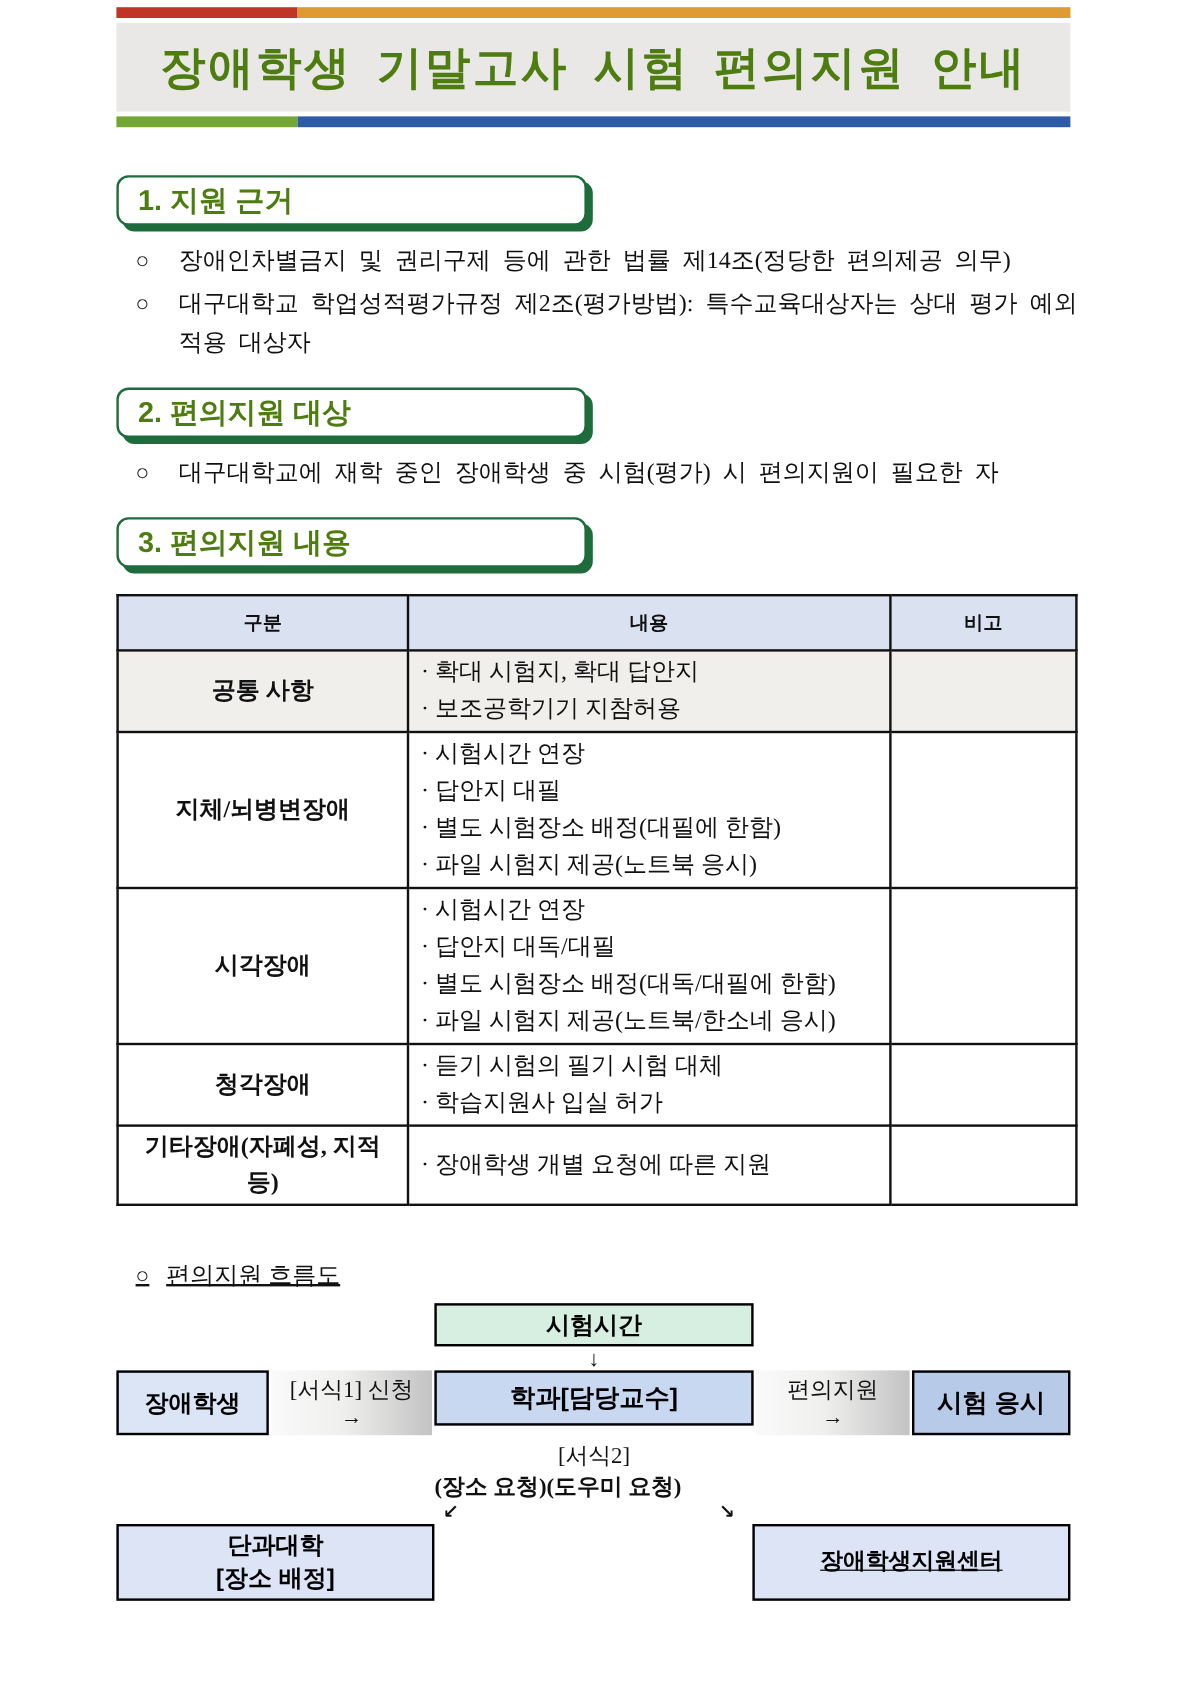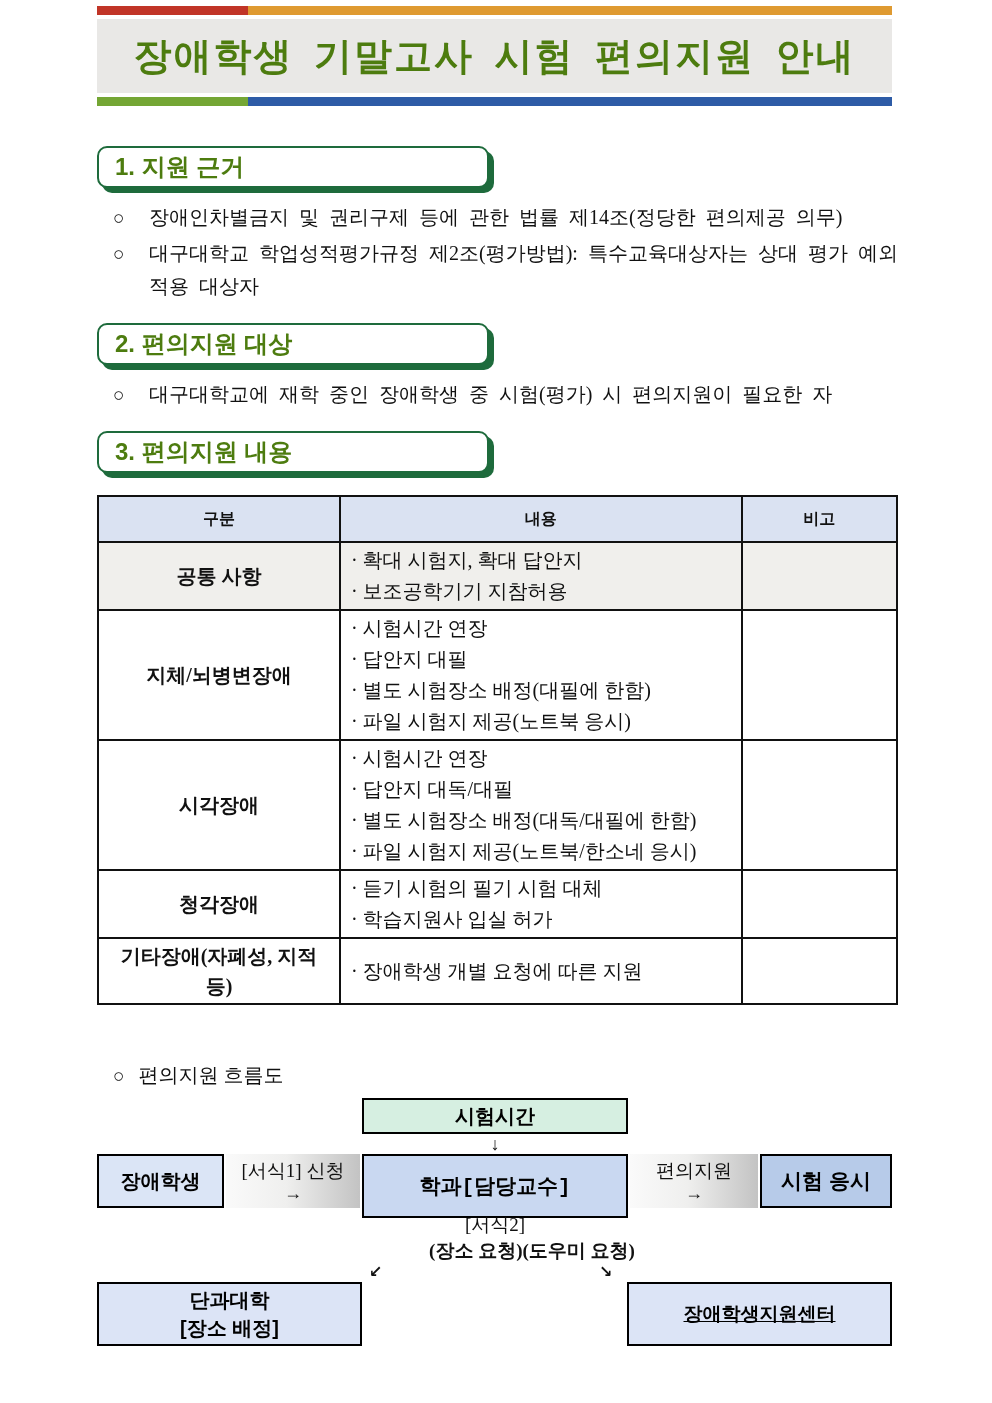--- a/index.html
+++ b/index.html
@@ -75,38 +75,38 @@
   col.c1 { width: 243px; } col.c2 { width: 402px; } col.c3 { width: 156px; }
   td.cat {
     font-weight: 700; font-size: 20px; text-align: center; vertical-align: middle;
     padding: 2px 6px; line-height: 30px;
   }
   td.items { padding: 2px 4px 2px 10px; vertical-align: middle; }
   td.items .line { font-size: 20px; line-height: 31px; white-space: nowrap; }
   tr.row-common td { background: #f0efec; }
 
   
-  .flow-bullet { margin: 54px 0 0 113px; font-size: 20px; line-height: 33px; }
+  .flow-bullet { margin: 42px 0 0 113px; font-size: 20px; line-height: 33px; text-decoration: underline; }
   .flow-bullet .marker { margin-right: 14px; font-size: 19px; }
 
   .flowchart {
     position: relative;
     margin-left: 97px; margin-top: 2px;
     width: 795px; height: 262px;
     font-family: "Liberation Sans", "DejaVu Sans", sans-serif;
   }
   .fbox {
     position: absolute;
     border: 2px solid #000;
     display: flex; flex-direction: column; align-items: center; justify-content: center;
     font-weight: 700; color: #000; text-align: center;
   }
   .fbox-top   { left: 265px; top: 4px;  width: 266px; height: 36px; background: #d6efe1; font-size: 20px; }
   .fbox-student { left: 0;   top: 60px; width: 127px; height: 54px; background: #dbe5f6; font-size: 20px; text-align: center; }
-  .fbox-dept  { left: 265px; top: 60px; width: 266px; height: 64px; background: #c9d8f1; font-size: 21px; font-family: Liberation Mono, monospace; }
+  .fbox-dept  { left: 265px; top: 60px; width: 266px; height: 46px; background: #c9d8f1; font-size: 21px; }
   .fbox-exam  { left: 663px; top: 60px; width: 132px; height: 54px; background: #b7cbe9; font-size: 21px; }
   .fbox-bl    { left: 0;     top: 188px; width: 265px; height: 64px; background: #dce4f6; font-size: 20px; line-height: 28px; }
   .fbox-br    { left: 530px; top: 188px; width: 265px; height: 64px; background: #dce4f6; font-size: 19px; line-height: 28px; text-decoration: underline; }
   .conn {
     position: absolute; top: 60px; height: 54px;
     background: linear-gradient(90deg, #fafafa 0%, #efefee 45%, #c3c3c3 100%);
     display: flex; flex-direction: column; align-items: center; justify-content: center;
     font-family: "Liberation Serif", "DejaVu Serif", serif;
     font-size: 19px; line-height: 24px;
   }
@@ -116,21 +116,21 @@
   .down-arrow {
     position: absolute; left: 265px; top: 40px; width: 266px;
     text-align: center; font-size: 18px; font-weight: 700; line-height: 20px;
   }
   .form2 {
     position: absolute; left: 265px; top: 118px; width: 266px; text-align: center;
     font-family: "Liberation Serif", "DejaVu Serif", serif; font-size: 19px;
   }
   .requests {
     position: absolute; left: 265px; top: 144px; width: 340px;
-    display: flex; justify-content: center;
+    display: flex; justify-content: flex-start;
     font-family: "Liberation Serif", "DejaVu Serif", serif;
     font-size: 19px; font-weight: 700;
   }
   .diag { position: absolute; top: 168px; font-size: 16px; font-weight: 700; }
   .diag-left  { left: 272px; }
   .diag-right { left: 502px; }
 </style>
 </head>
 <body>
 

